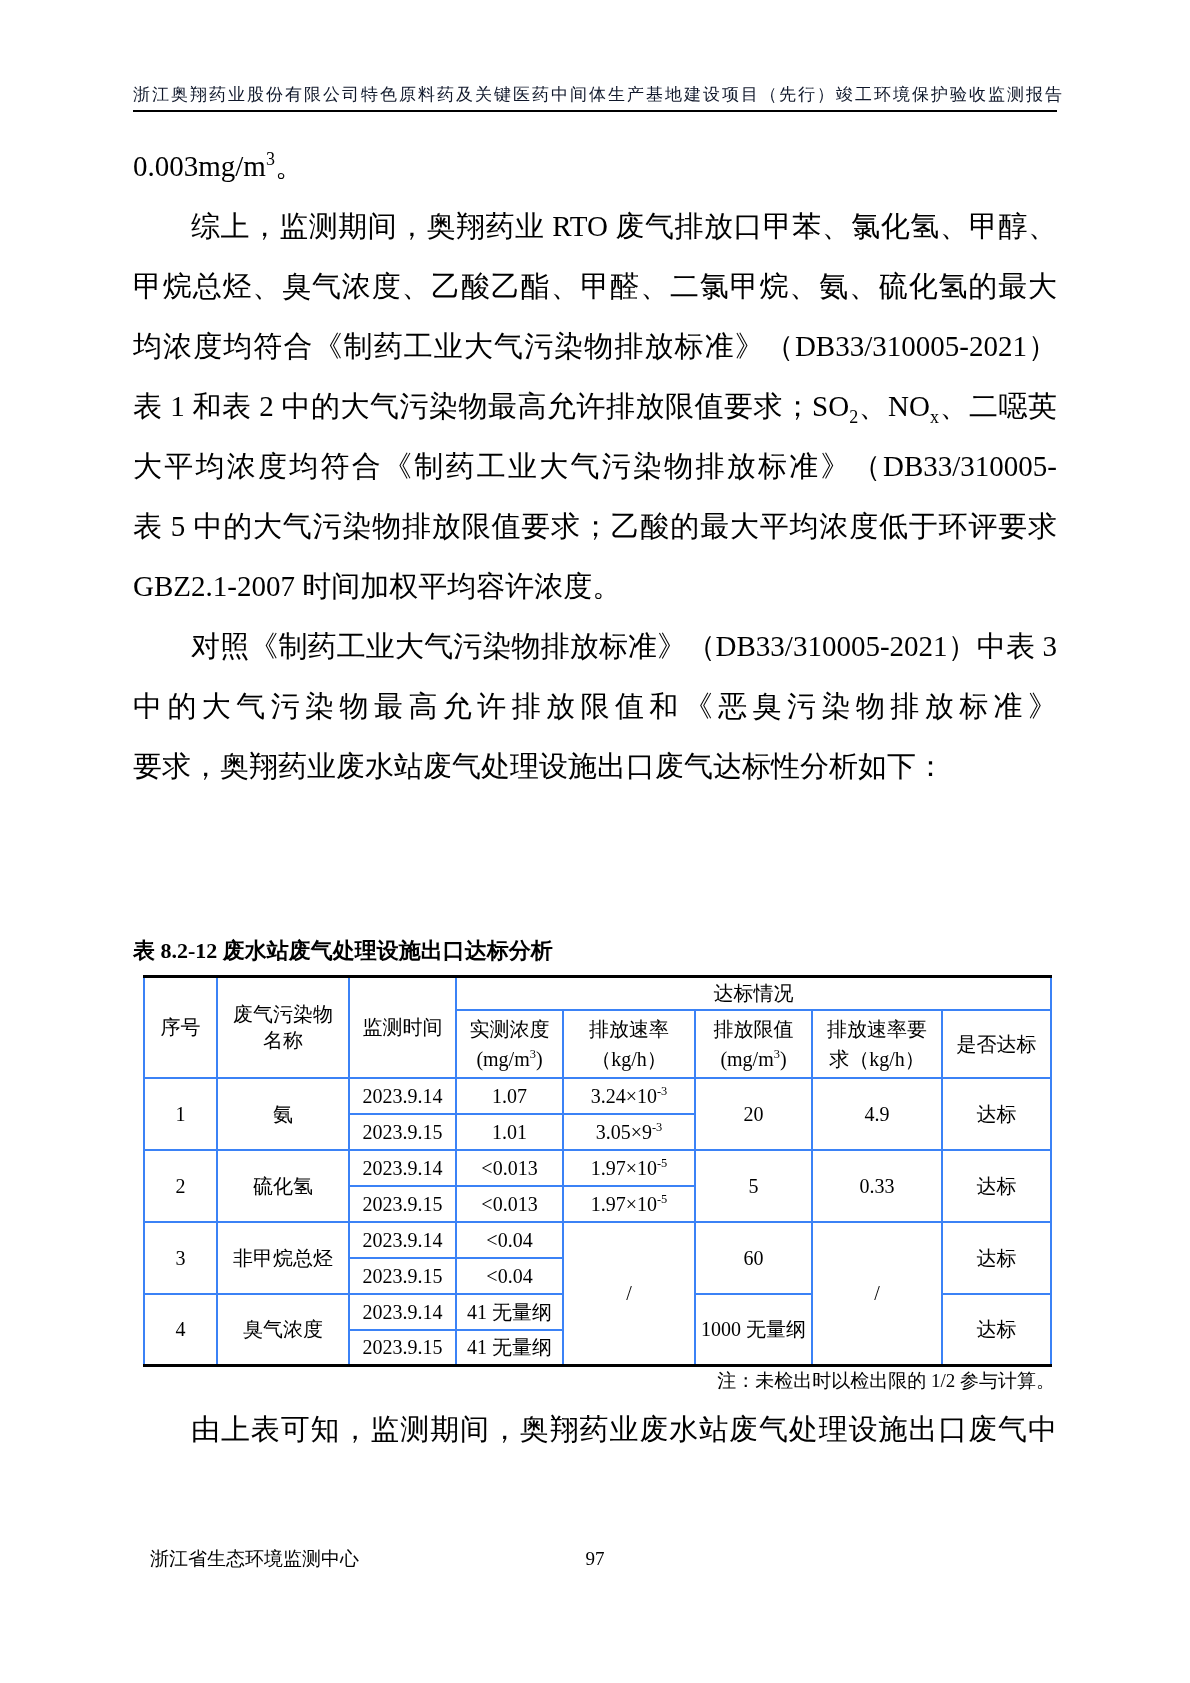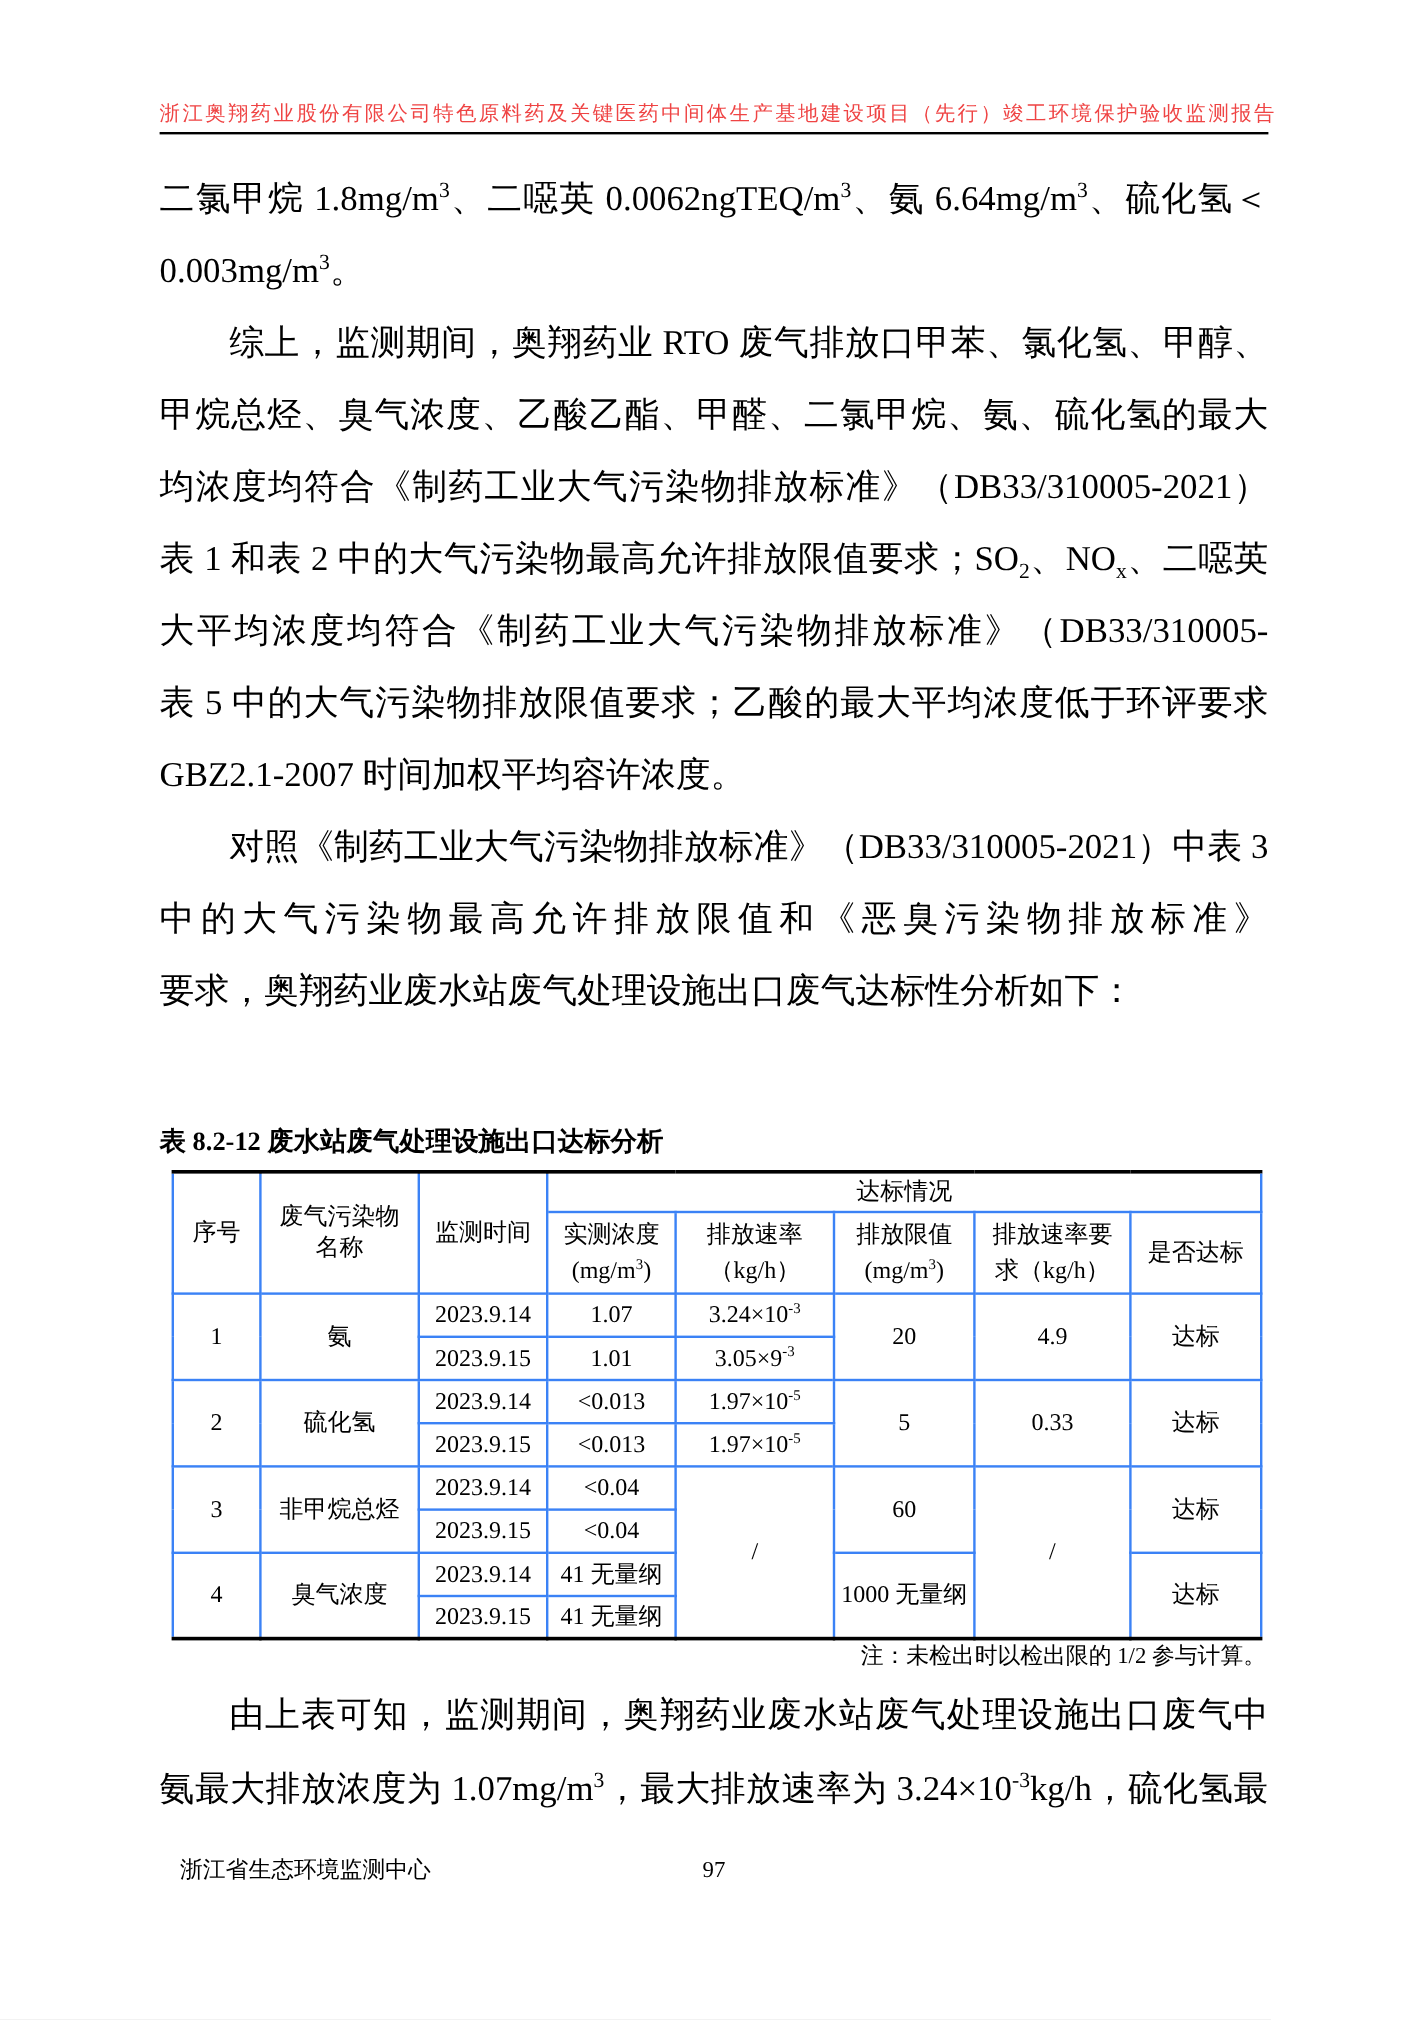--- a/index.html
+++ b/index.html
@@ -9,21 +9,21 @@
     background:#ffffff;
     font-family:"Liberation Serif", serif;
     color:#000;
     overflow:hidden;
     margin:0 auto;
   }
   
   .doc-header-text{
     position:absolute;left:133px;top:80px;width:924px;height:30px;
     line-height:30px;font-size:17px;letter-spacing:2px;
-    text-align:center;white-space:nowrap;color:#ef4444;
+    text-align:center;white-space:nowrap;color:#0f172a;
   }
   .doc-header-rule{
     position:absolute;left:133px;top:110px;width:924px;height:2px;
     background:#000;
   }
   
   .body-text{
     position:absolute;left:133px;top:136px;width:924px;
     font-size:29px;
   }
@@ -75,21 +75,20 @@
 </style>
 </head>
 <body>
 
 <div class="page">
 
   <div class="doc-header-text">浙江奥翔药业股份有限公司特色原料药及关键医药中间体生产基地建设项目（先行）竣工环境保护验收监测报告</div>
   <div class="doc-header-rule"></div>
 
   <div class="body-text">
-    <div class="line"><span>二氯甲烷 1.8mg/m</span><span class="sup">3</span><span>、二噁英 0.0062ngTEQ/m</span><span class="sup">3</span><span>、氨 6.64mg/m</span><span class="sup">3</span><span>、硫化氢＜</span></div>
     <div class="line last"><span>0.003mg/m</span><span class="sup">3</span><span>。</span></div>
     <div class="line indent"><span>综上，监测期间，奥翔药业 RTO 废气排放口甲苯、氯化氢、甲醇、非</span></div>
     <div class="line"><span>甲烷总烃、臭气浓度、乙酸乙酯、甲醛、二氯甲烷、氨、硫化氢的最大平</span></div>
     <div class="line"><span>均浓度均符合《制药工业大气污染物排放标准》（DB33/310005-2021）中</span></div>
     <div class="line"><span>表 1 和表 2 中的大气污染物最高允许排放限值要求；SO</span><span class="sub">2</span><span>、NO</span><span class="sub">x</span><span>、二噁英最</span></div>
     <div class="line"><span>大平均浓度均符合《制药工业大气污染物排放标准》（DB33/310005-2021）</span></div>
     <div class="line"><span>表 5 中的大气污染物排放限值要求；乙酸的最大平均浓度低于环评要求的</span></div>
     <div class="line last"><span>GBZ2.1-2007 时间加权平均容许浓度。</span></div>
     <div class="line indent"><span>对照《制药工业大气污染物排放标准》（DB33/310005-2021）中表 3</span></div>
     <div class="line"><span>中的大气污染物最高允许排放限值和《恶臭污染物排放标准》（GB14554-93）</span></div>
@@ -188,21 +187,20 @@
         <td>2023.9.15</td>
         <td><span>41 无量纲</span></td>
       </tr>
     </tbody>
   </table>
 
   <div class="table-note">注：未检出时以检出限的 1/2 参与计算。</div>
 
   <div class="body-text closing">
     <div class="line indent"><span>由上表可知，监测期间，奥翔药业废水站废气处理设施出口废气中的</span></div>
-    <div class="line"><span>氨最大排放浓度为 1.07mg/m</span><span class="sup">3</span><span>，最大排放速率为 3.24×10</span><span class="sup">-3</span><span>kg/h，硫化氢最</span></div>
   </div>
 
   <div class="doc-footer">
     <span class="footer-org">浙江省生态环境监测中心</span>
     <span class="footer-pageno">97</span>
   </div>
 
 </div>
 
 </body></html>

